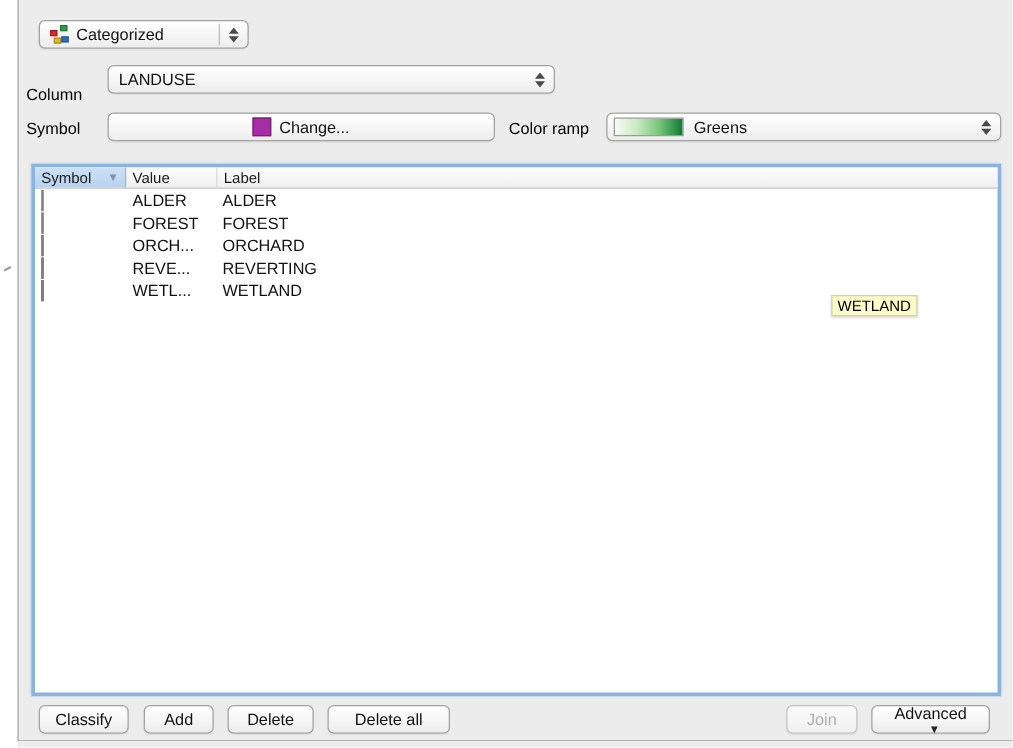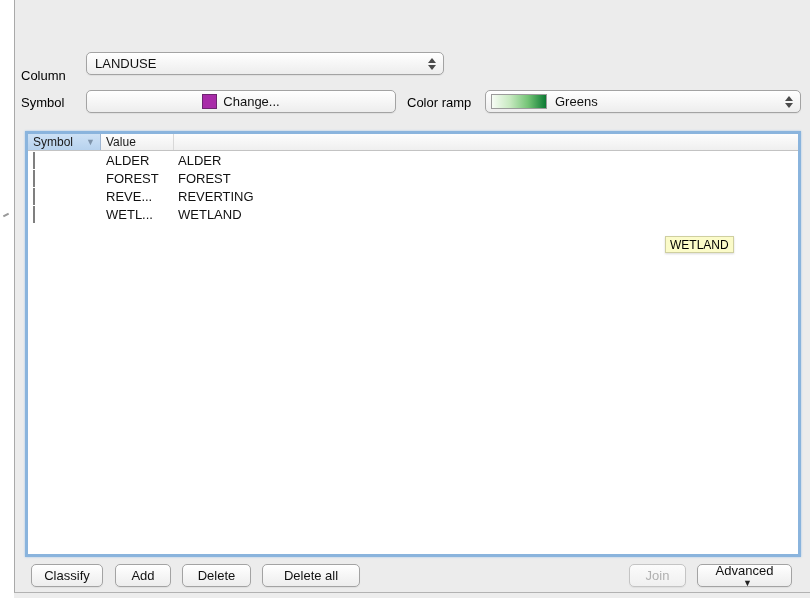--- a/index.html
+++ b/index.html
@@ -67,20 +67,34 @@
     border:1px solid #cfcfa0; padding:0 4px; height:17px; line-height:16px;
     font-size:12px; color:#000; box-shadow:0 1px 2px rgba(0,0,0,0.15); }
 
   .adv-arrow { font-size:9px; margin-left:6px; color:#222; }
 </style>
 </head>
 <body>
 
 <div class="dialog">
 
+  <div class="mac-combo" style="left:16px; top:16px; width:168px;">
+    <span class="cat-icon">
+      <span class="chip c-red" style="background: rgb(217, 43, 39);"></span>
+      <span class="chip c-green" style="background: rgb(46, 158, 69);"></span>
+      <span class="chip c-yellow" style="background: rgb(232, 184, 32);"></span>
+      <span class="chip c-blue" style="background: rgb(46, 111, 190);"></span>
+    </span>
+    <span>Categorized</span>
+    <span class="stepper-sep"></span>
+    <span class="stepper">
+      <span class="tri-up"></span>
+        <span class="tri-down"></span>
+    </span>
+  </div>
 
   <div class="field-label" style="left:6px; top:68px;">Column</div>
   <div class="mac-combo" style="left:71px; top:52px; width:358px;">
     <span>LANDUSE</span>
     <span class="stepper">
       <span class="tri-up"></span>
         <span class="tri-down"></span>
     </span>
   </div>
 
@@ -102,31 +116,39 @@
 
   <div class="cat-table">
     <div class="tbl-header">
       <div class="hdr-cell hdr-symbol">
         <span>Symbol</span>
         <span class="sort-arrow">▼</span>
       </div>
       <div class="hdr-cell hdr-value">
         <span>Value</span>
       </div>
+      <div class="hdr-cell hdr-label">
+        <span>Label</span>
+      </div>
     </div>
 
     <div class="tbl-row">
       <div class="cell-symbol"><span class="swatch" style="background: rgb(238, 248, 236);"></span></div>
       <div class="cell-value">ALDER</div>
       <div class="cell-label">ALDER</div>
     </div>
     <div class="tbl-row">
       <div class="cell-symbol"><span class="swatch" style="background: rgb(186, 228, 179);"></span></div>
       <div class="cell-value">FOREST</div>
       <div class="cell-label">FOREST</div>
+    </div>
+    <div class="tbl-row">
+      <div class="cell-symbol"><span class="swatch" style="background: rgb(116, 196, 118);"></span></div>
+      <div class="cell-value">ORCH...</div>
+      <div class="cell-label">ORCHARD</div>
     </div>
     <div class="tbl-row">
       <div class="cell-symbol"><span class="swatch" style="background: rgb(49, 163, 84);"></span></div>
       <div class="cell-value">REVE...</div>
       <div class="cell-label">REVERTING</div>
     </div>
     <div class="tbl-row">
       <div class="cell-symbol"><span class="swatch" style="background: rgb(11, 114, 50);"></span></div>
       <div class="cell-value">WETL...</div>
       <div class="cell-label">WETLAND</div>

